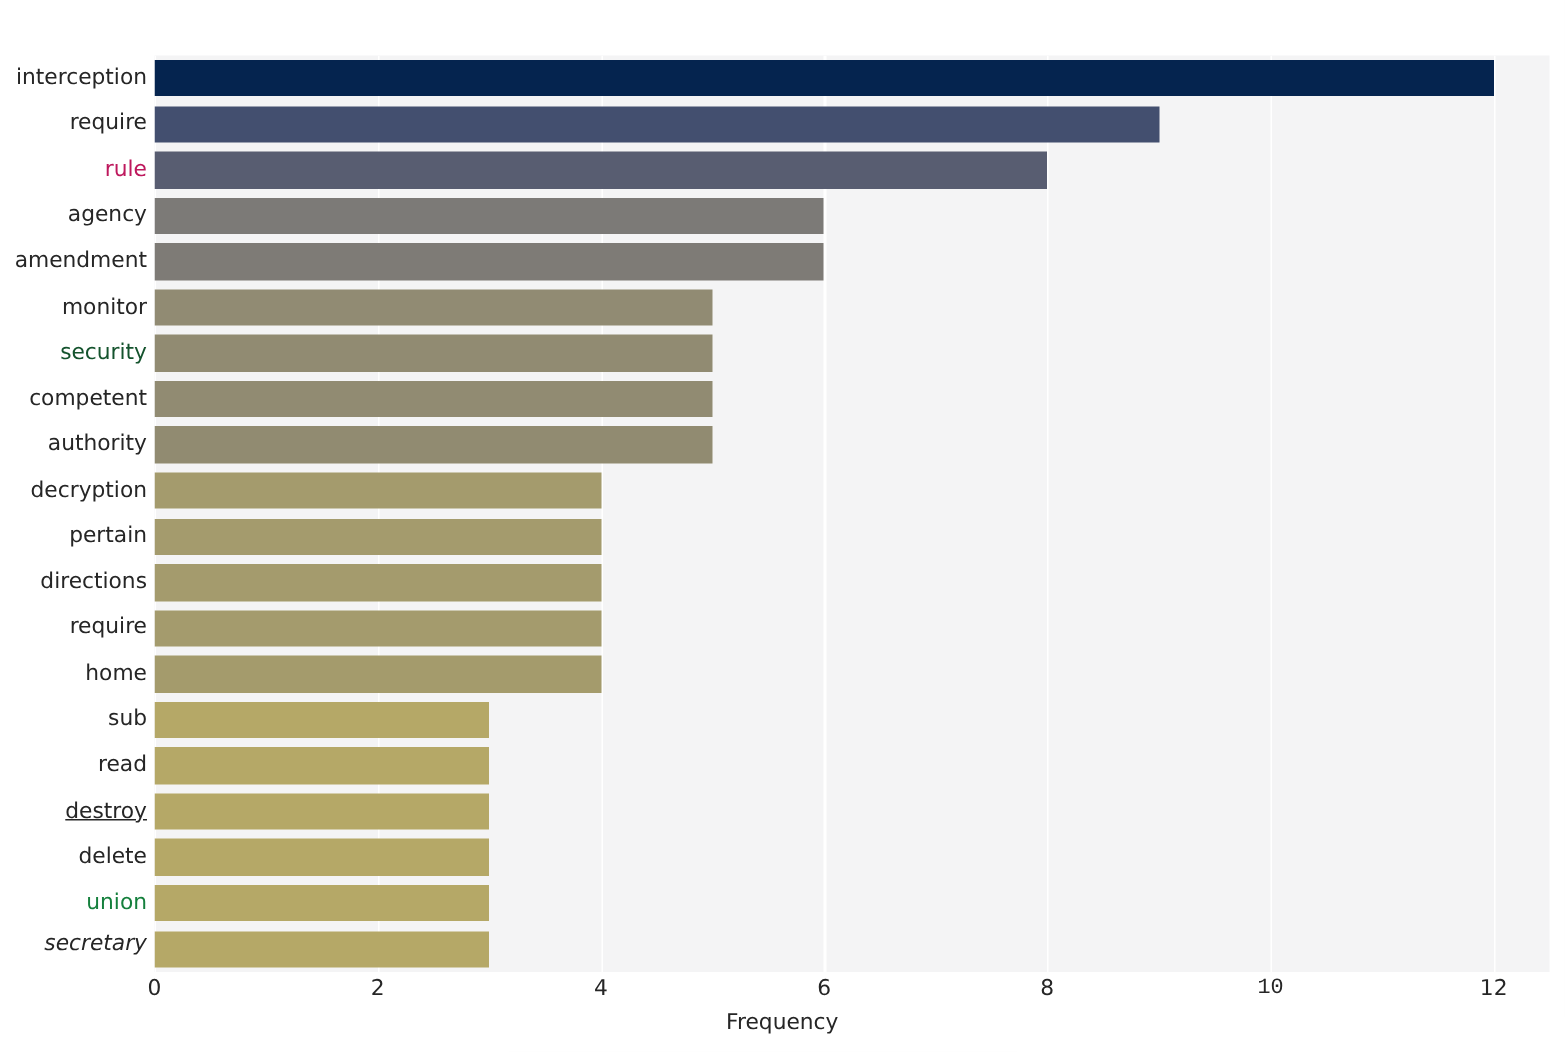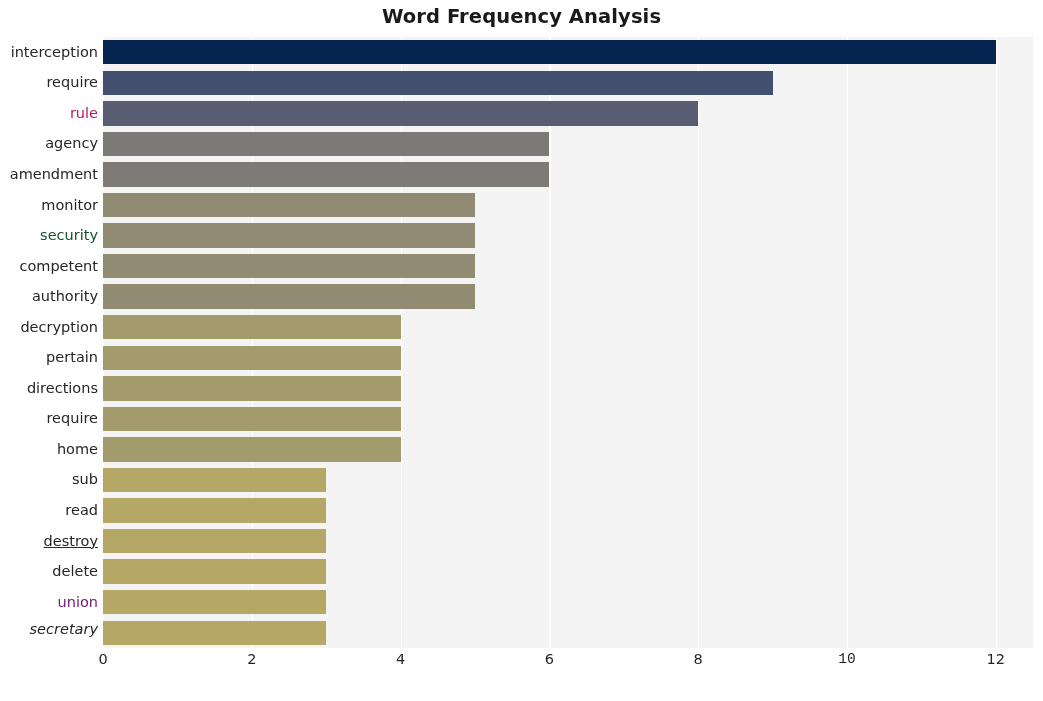--- a/index.html
+++ b/index.html
@@ -110,21 +110,20 @@
     text-align: center;
     font-size: 14.5px;
     color: #262626;
   }
 </style>
 </head>
 <body>
 
 <div id="figure" style="background: rgb(255, 255, 255);">
 
-  <div id="chart-title" style="color: rgb(26, 26, 26);">Word Frequency Analysis</div>
 
   <div id="plot-area" style="background: rgb(244, 244, 245);">
       <div class="gridline-v" style="left: 0px; background: rgb(255, 255, 255);"></div>
       <div class="gridline-v" style="left: 148.8px; background: rgb(255, 255, 255);"></div>
       <div class="gridline-v" style="left: 297.6px; background: rgb(255, 255, 255);"></div>
       <div class="gridline-v" style="left: 446.4px; background: rgb(255, 255, 255);"></div>
       <div class="gridline-v" style="left: 595.2px; background: rgb(255, 255, 255);"></div>
       <div class="gridline-v" style="left: 744px; background: rgb(255, 255, 255);"></div>
       <div class="gridline-v" style="left: 892.8px; background: rgb(255, 255, 255);"></div>
       <div class="bar-row" style="top: 3.055px; height: 24.44px;">
@@ -201,28 +200,29 @@
       <div class="y-tick-label" style="top: 252.175px; color: rgb(38, 38, 38);">authority</div>
       <div class="y-tick-label" style="top: 282.725px; color: rgb(38, 38, 38);">decryption</div>
       <div class="y-tick-label" style="top: 313.275px; color: rgb(38, 38, 38);">pertain</div>
       <div class="y-tick-label" style="top: 343.825px; color: rgb(38, 38, 38);">directions</div>
       <div class="y-tick-label" style="top: 374.375px; color: rgb(38, 38, 38);">require</div>
       <div class="y-tick-label" style="top: 404.925px; color: rgb(38, 38, 38);">home</div>
       <div class="y-tick-label" style="top: 435.475px; color: rgb(38, 38, 38);">sub</div>
       <div class="y-tick-label" style="top: 466.025px; color: rgb(38, 38, 38);">read</div>
       <div class="y-tick-label" style="top: 496.575px; color: rgb(38, 38, 38); text-decoration: underline;">destroy</div>
       <div class="y-tick-label" style="top: 527.125px; color: rgb(38, 38, 38);">delete</div>
-      <div class="y-tick-label" style="top: 557.675px; color: #701a75;">union</div>
+      <div class="y-tick-label" style="top: 557.675px; color: #15803d;">union</div>
       <div class="y-tick-label" style="top: 585px; color: rgb(38, 38, 38); font-style: italic;">secretary</div>
     </div>
 
   <div id="x-axis-labels">
       <div class="x-tick-label" style="left: 103px; color: rgb(38, 38, 38);">0</div>
       <div class="x-tick-label" style="left: 251.8px; color: rgb(38, 38, 38);">2</div>
       <div class="x-tick-label" style="left: 400.6px; color: rgb(38, 38, 38);">4</div>
       <div class="x-tick-label" style="left: 549.4px; color: rgb(38, 38, 38);">6</div>
       <div class="x-tick-label" style="left: 698.2px; color: rgb(38, 38, 38);">8</div>
       <div class="x-tick-label" style="left: 847px; color: rgb(38, 38, 38); font-family: Liberation Mono, monospace;">10</div>
       <div class="x-tick-label" style="left: 995.8px; color: rgb(38, 38, 38);">12</div>
     </div>
 
+  <div id="x-axis-title" style="color: rgb(38, 38, 38);">Frequency</div>
 
 </div>
 
 </body></html>

